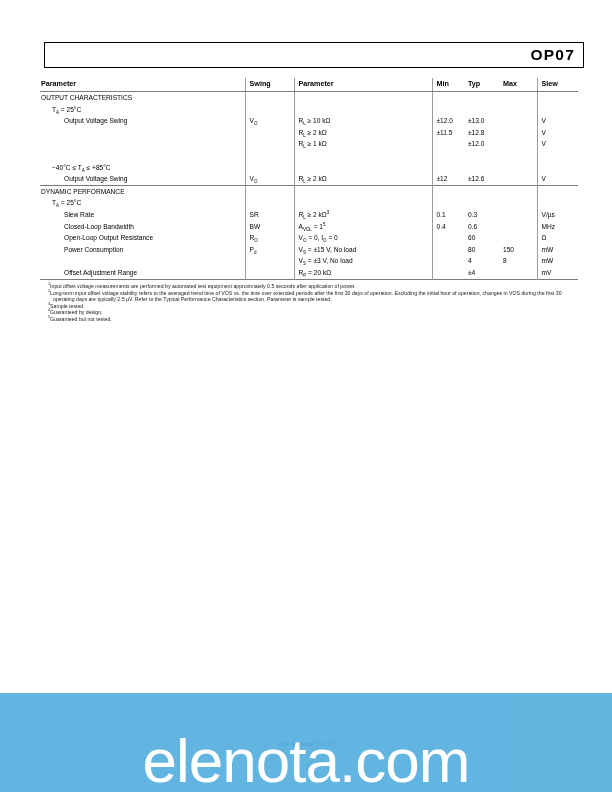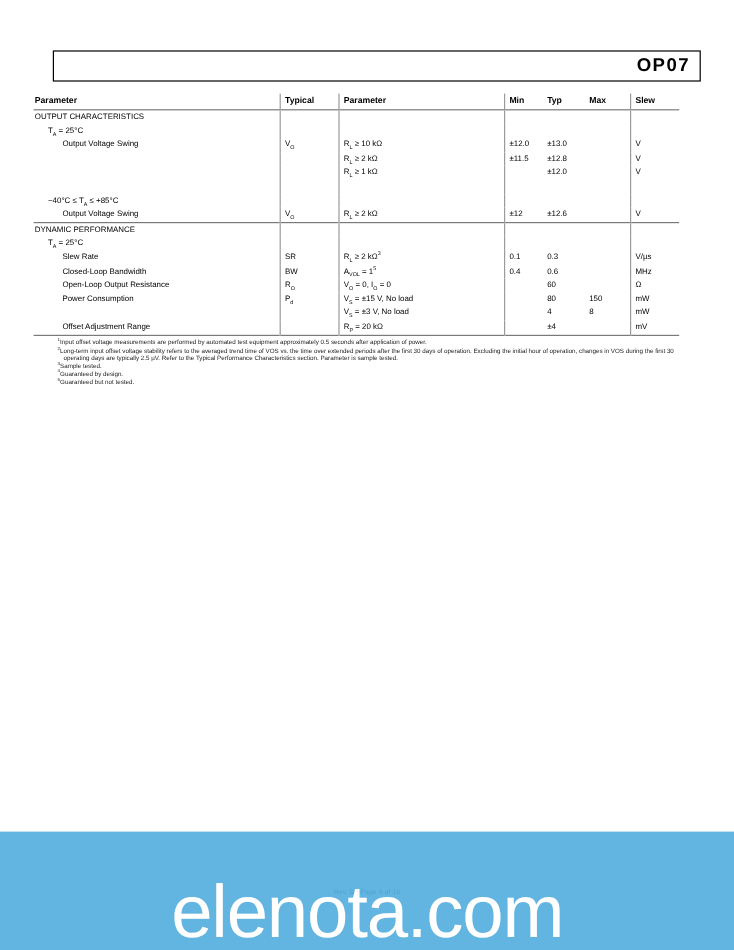--- a/index.html
+++ b/index.html
@@ -34,21 +34,21 @@
     transform: translateY(-50%);
     font-size: 15.5px;
     font-weight: bold;
     letter-spacing: 1.2px;
     line-height: 1;
   }
 
   
   .spec-table {
     position: absolute;
-    left: 28px;
+    left: 40px;
     top: 78px;
     width: 538px;
     border-collapse: collapse;
     font-size: 6.6px;
     table-layout: fixed;
   }
   .spec-table col.c-param  { width: 205px; }
   .spec-table col.c-symbol { width: 49px;  }
   .spec-table col.c-cond   { width: 138px; }
   .spec-table col.c-min    { width: 35px;  }
@@ -159,21 +159,21 @@
       <col class="c-symbol">
       <col class="c-cond">
     <col class="c-min">
       <col class="c-typ">
       <col class="c-max">
       <col class="c-unit">
   </colgroup>
   <thead>
     <tr>
       <th class="noline">Parameter</th>
-      <th class="vrule">Typical</th>
+      <th class="vrule">Swing</th>
       <th class="vrule">Parameter</th>
       <th class="vrule">Min</th>
       <th class="noline">Typ</th>
       <th class="noline">Max</th>
       <th class="vrule">Slew</th>
     </tr>
   </thead>
 
   <tbody>
 

